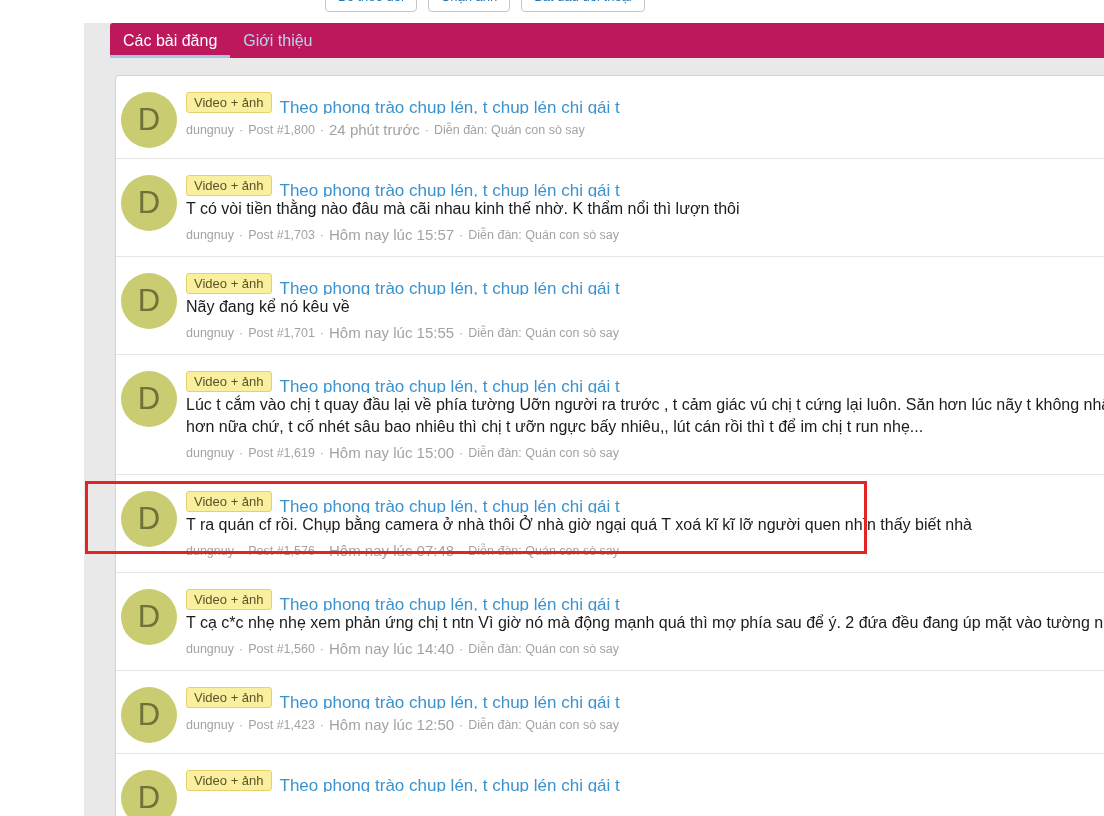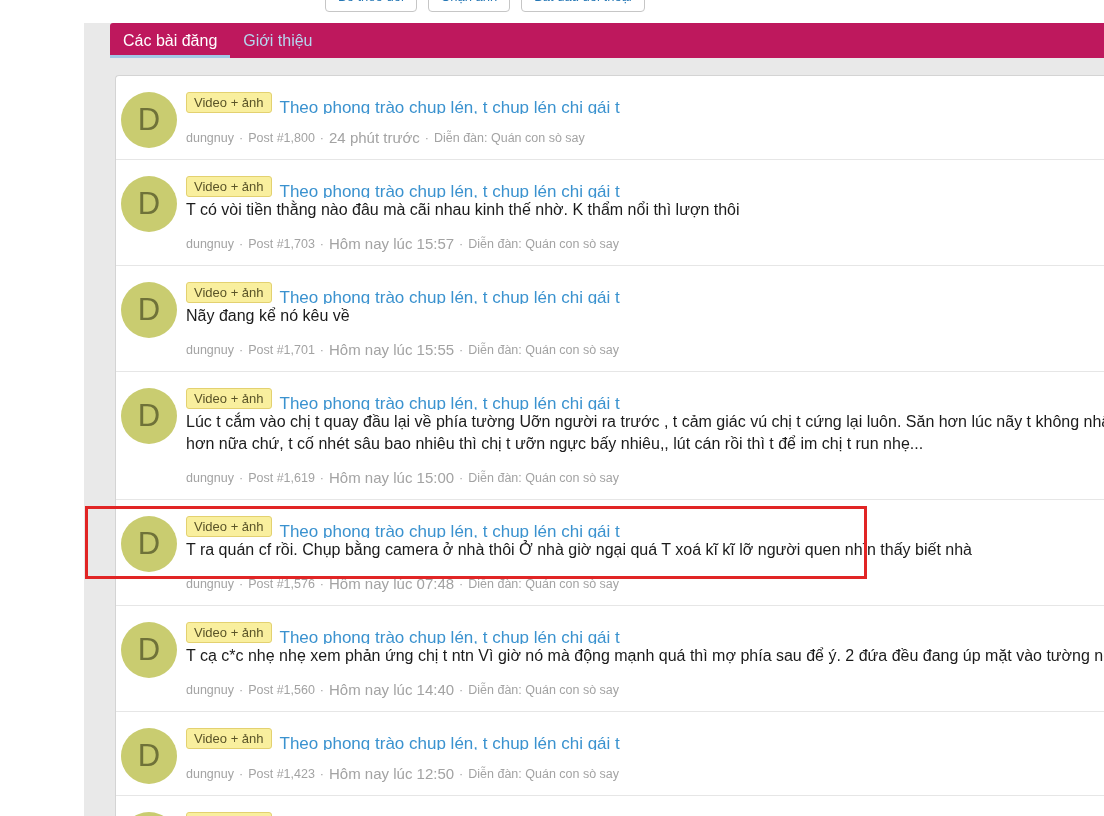--- a/index.html
+++ b/index.html
@@ -47,21 +47,21 @@
   .badge {
     background:#f9ef9e; border:1px solid #e3d170; border-radius:3px; color:#5a5428;
     font-size:13px; padding:0 7px; height:19px; line-height:19px; margin-right:8px;
     flex:none; cursor:pointer;
   }
   .post-title { color:#3a92cf; font-size:17px; text-decoration:none; cursor:pointer;margin-top:11px; }
   .snippet-line {
     font-size:16px; color:#1b1b1b; line-height:21px; white-space:nowrap; overflow:hidden; margin-top:1px;
   }
   .post-meta {
-    color:#a3a3a3; font-size:12.5px; margin-top:12px; height:23px;
+    color:#a3a3a3; font-size:12.5px; margin-top:4px; height:23px;
     display:flex; align-items:center; white-space:nowrap; overflow:hidden;
   }
   .post-meta a { color:#a3a3a3; text-decoration:none; cursor:pointer; }
   .time-link { font-size:15px; }
   .sep::before { content:"·"; margin:0 5px; color:#a3a3a3; }
 
   
   .post-row.highlighted::before {
     content:""; position:absolute; left:-31px; top:6px; width:776px; height:67px;
     border:3px solid #e12525; pointer-events:none; z-index:4;

